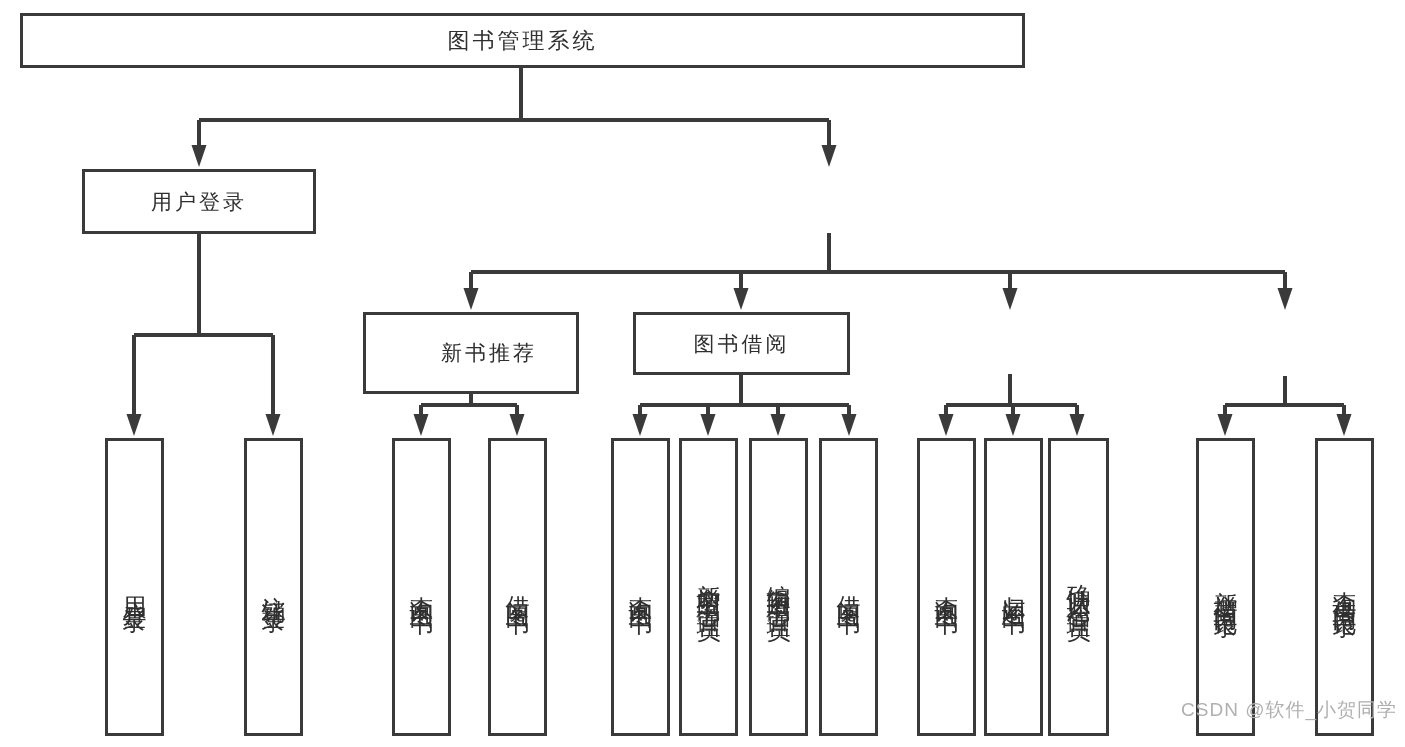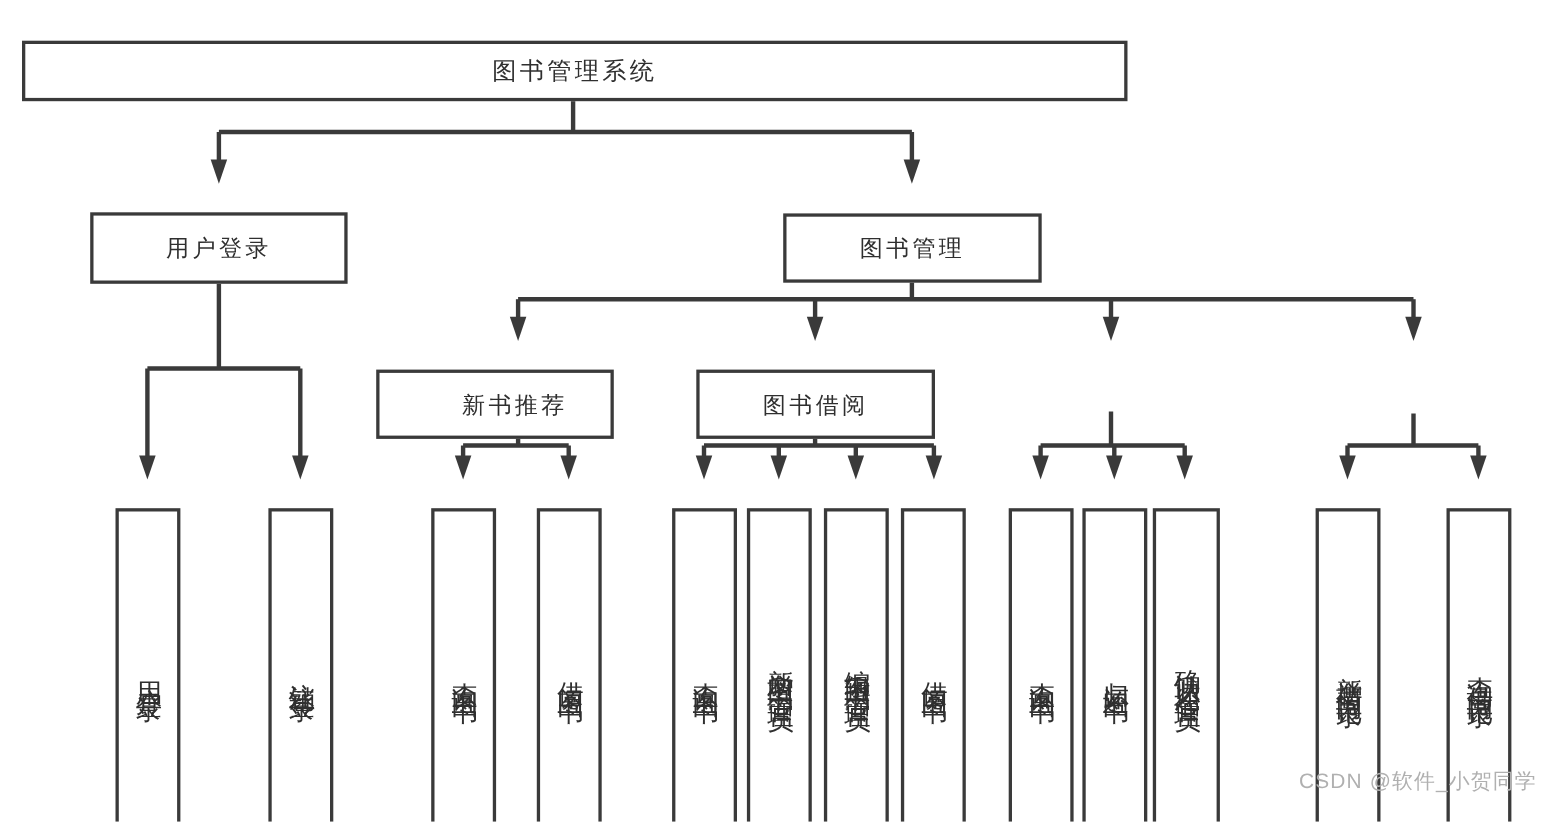--- a/index.html
+++ b/index.html
@@ -23,21 +23,20 @@
   .box {
     position: absolute;
     box-sizing: border-box;
     border: 3px solid #3a3a3a;
     background: #ffffff;
     display: flex;
     align-items: center;
     justify-content: center;
     color: #2f2f2f;
     text-align: center;
-    margin-top: 24px;
   }
   .h-box {
     font-size: 21px;
     letter-spacing: 3px;
     white-space: nowrap;
   }
   .root-box {
     font-size: 22px;
   }
   .v-box {
@@ -120,23 +119,22 @@
       <polygon points="1005.5,414 1020.5,414 1013,436"></polygon>
       <polygon points="1069.5,414 1084.5,414 1077,436"></polygon>
       <polygon points="1217.5,414 1232.5,414 1225,436"></polygon>
       <polygon points="1336.5,414 1351.5,414 1344,436"></polygon>
     </g>
   </svg>
 
   <div class="box h-box root-box" style="left:20px; top:13px; width:1005px; height:55px;">图书管理系统</div>
 
   <div class="box h-box" style="left:82px; top:169px; width:234px; height:65px;">用户登录</div>
-  <div class="box h-box" style="left:712px; top:170px; width:235px; height:63px;">图书管理</div>
 
-  <div class="box h-box" style="left:342px; top:312px; width:216px; height:63px;padding-left:36px;">新书推荐</div>
+  <div class="box h-box" style="left:363px; top:312px; width:216px; height:82px;padding-left:36px;">新书推荐</div>
   <div class="box h-box" style="left:633px; top:312px; width:217px; height:63px;font-family:Liberation Mono, monospace;">图书借阅</div>
 
   <div class="box v-box" style="left:105px; top:438px; width:59px; height:298px;">用户登录</div>
   <div class="box v-box" style="left:244px; top:438px; width:59px; height:298px;">注销登录</div>
 
   <div class="box v-box" style="left:392px; top:438px; width:59px; height:298px;">查询图书</div>
   <div class="box v-box" style="left:488px; top:438px; width:59px; height:298px;">借阅图书</div>
 
   <div class="box v-box" style="left:611px; top:438px; width:59px; height:298px;">查询图书</div>
   <div class="box v-box" style="left:679px; top:438px; width:59px; height:298px;">新增图书（管理员）</div>

